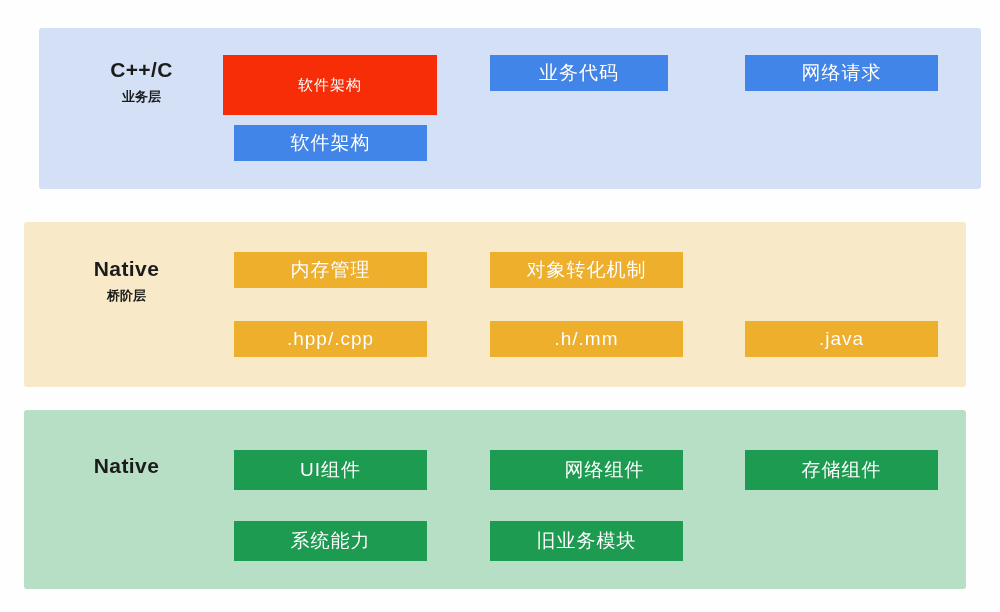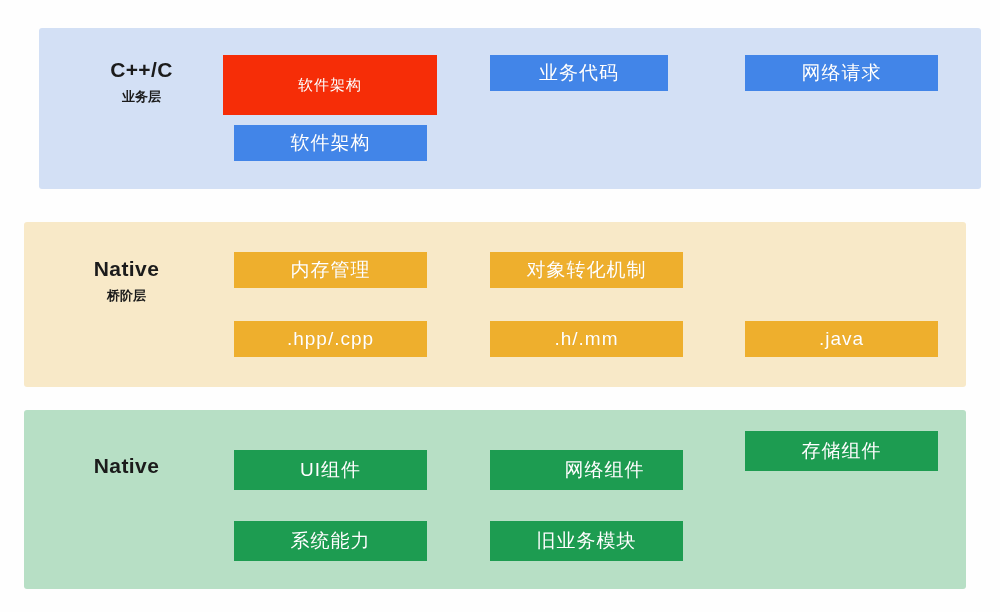--- a/index.html
+++ b/index.html
@@ -139,21 +139,21 @@
   </div>
 
   <div class="node node-green" style="left:234px; top:450px; width:193px; height:40px;">
     <span>UI组件</span>
   </div>
 
   <div class="node node-green" style="left:490px; top:450px; width:193px; height:40px;padding-left:36px;">
     <span>网络组件</span>
   </div>
 
-  <div class="node node-green" style="left:745px; top:431px; width:193px; height:40px;">
+  <div class="node node-green" style="left:745px; top:450px; width:193px; height:40px;">
     <span>存储组件</span>
   </div>
 
   <div class="node node-green" style="left:234px; top:521px; width:193px; height:40px;">
     <span>系统能力</span>
   </div>
 
   <div class="node node-green" style="left:490px; top:521px; width:193px; height:40px;">
     <span>旧业务模块</span>
   </div>

